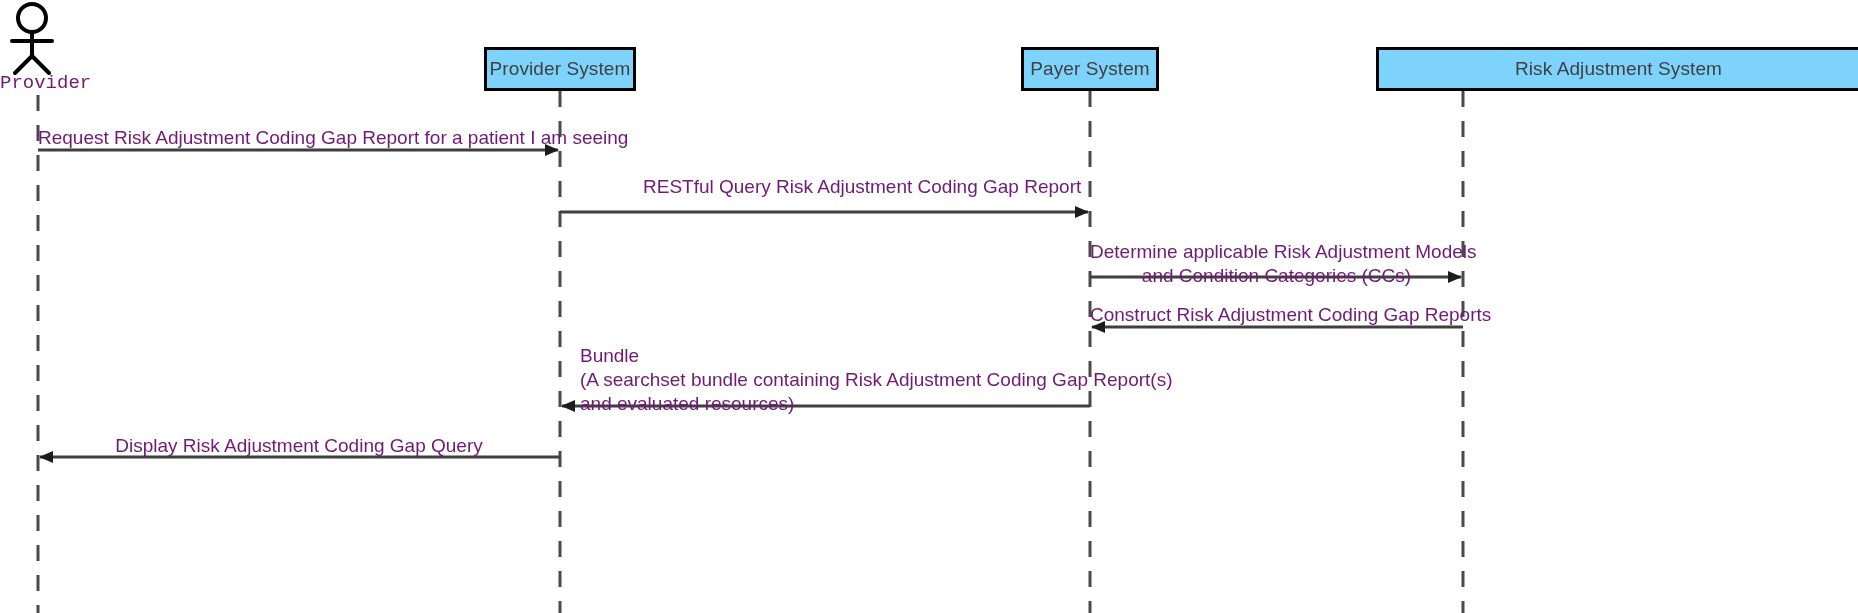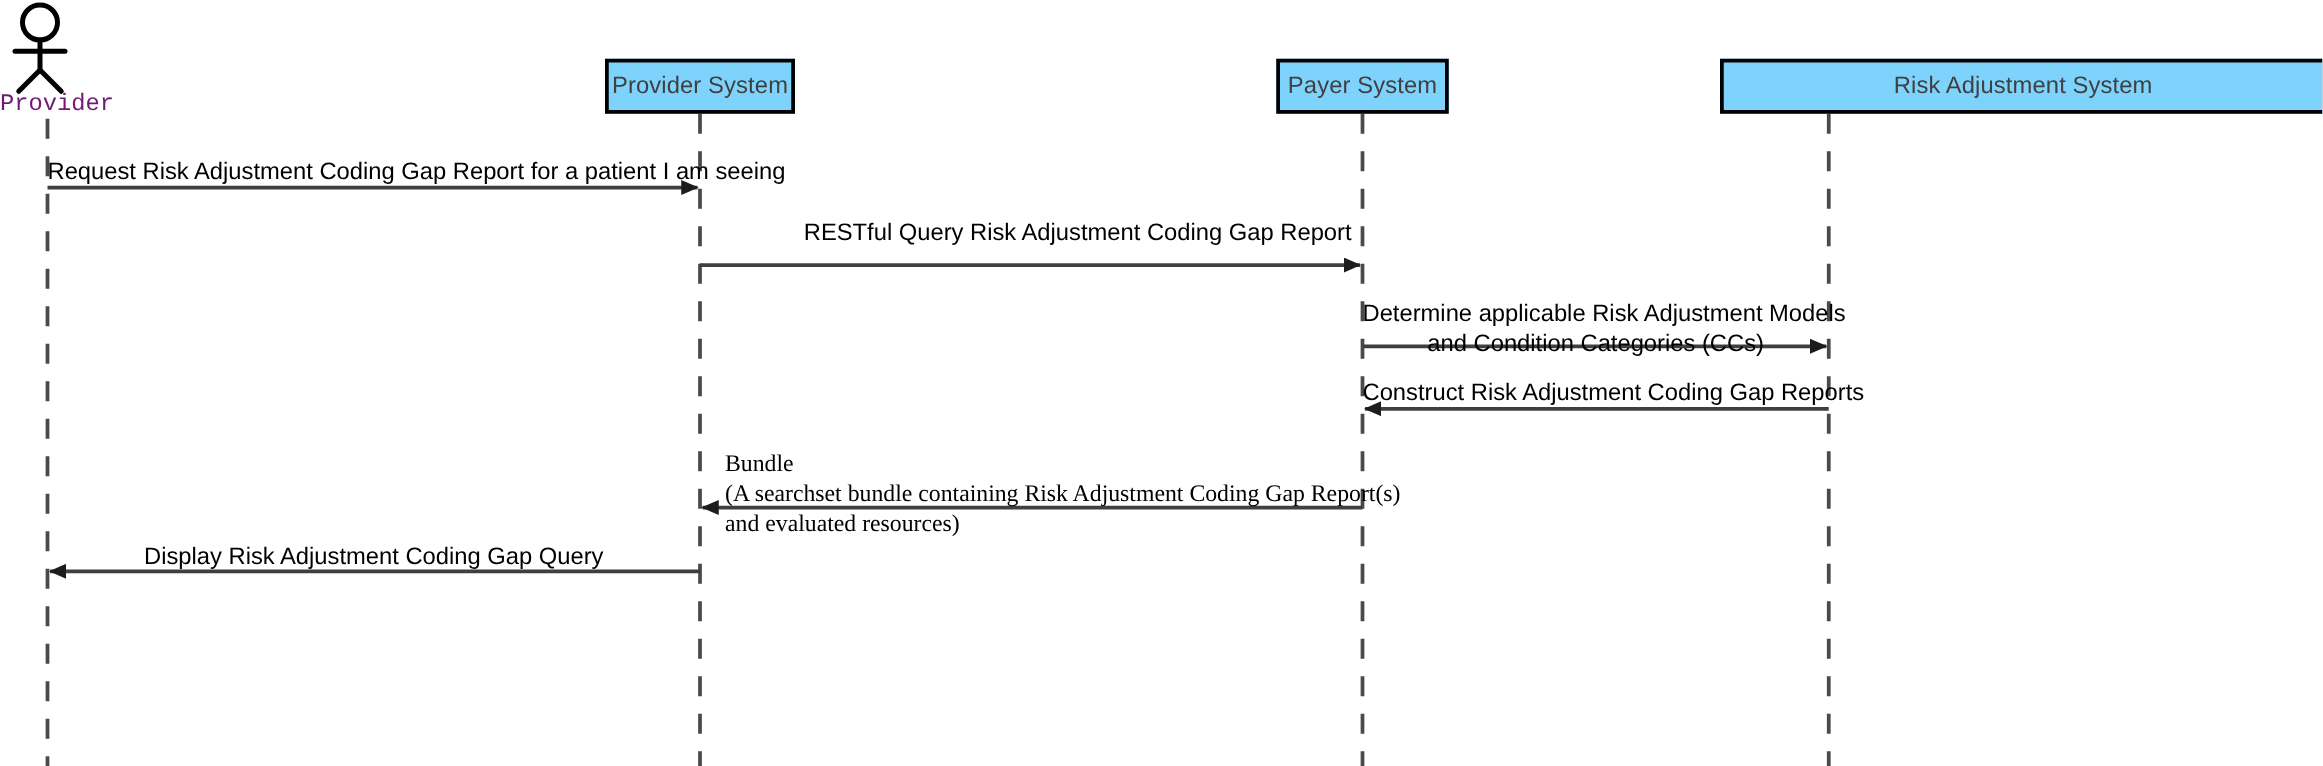--- a/index.html
+++ b/index.html
@@ -46,21 +46,21 @@
     font-size: 19px;
     color: #701a75;
     white-space: nowrap;
     text-align: center;
     font-family: Liberation Mono, monospace;
   }
   .msg-label {
     position: absolute;
     font-size: 19px;
     line-height: 24px;
-    color: #000000;
+    color: #701a75;
     white-space: pre;
   }
   .msg-label.center { text-align: center; }
   .msg-label.left { text-align: left; }
   .lifeline-hit {
     position: absolute;
     width: 14px;
     cursor: default;
   }
   .arrow-hit {
@@ -123,21 +123,21 @@
   </div>
 
   <div class="msg-label center" style="left:38px; top:126px; width:522px;"><div>Request Risk Adjustment Coding Gap Report for a patient I am seeing</div></div>
 
   <div class="msg-label left" style="left:643px; top:175px; width:480px;"><div>RESTful Query Risk Adjustment Coding Gap Report</div></div>
 
   <div class="msg-label center" style="left:1090px; top:240px; width:373px;"><div>Determine applicable Risk Adjustment Models</div><div>and Condition Categories (CCs)</div></div>
 
   <div class="msg-label center" style="left:1090px; top:303px; width:373px;"><div>Construct Risk Adjustment Coding Gap Reports</div></div>
 
-  <div class="msg-label left" style="left:580px; top:360px; width:540px;font-family:Liberation Serif, serif;"><div>Bundle</div><div>(A searchset bundle containing Risk Adjustment Coding Gap Report(s)</div><div>and evaluated resources)</div></div>
+  <div class="msg-label left" style="left:580px; top:344px; width:540px;"><div>Bundle</div><div>(A searchset bundle containing Risk Adjustment Coding Gap Report(s)</div><div>and evaluated resources)</div></div>
 
   <div class="msg-label center" style="left:38px; top:434px; width:522px;"><div>Display Risk Adjustment Coding Gap Query</div></div>
 
   <div class="lifeline-hit" style="left:31px; top:88px; height:525px;"></div>
   <div class="lifeline-hit" style="left:553px; top:91px; height:522px;"></div>
   <div class="lifeline-hit" style="left:1083px; top:91px; height:522px;"></div>
   <div class="lifeline-hit" style="left:1456px; top:91px; height:522px;"></div>
 
   <div class="arrow-hit" style="left:38px; top:139px; width:522px;"></div>
   <div class="arrow-hit" style="left:560px; top:201px; width:530px;"></div>

